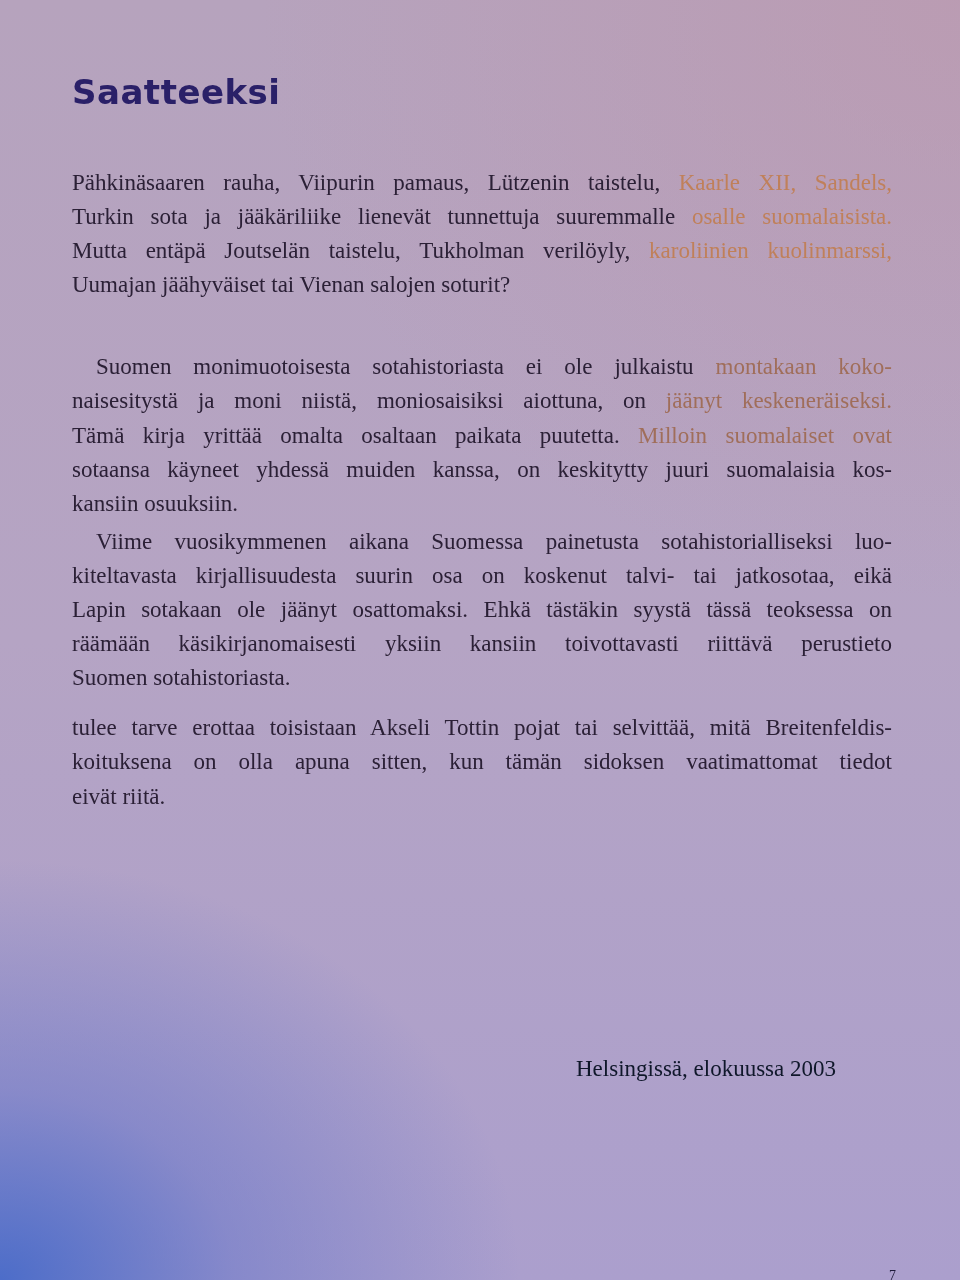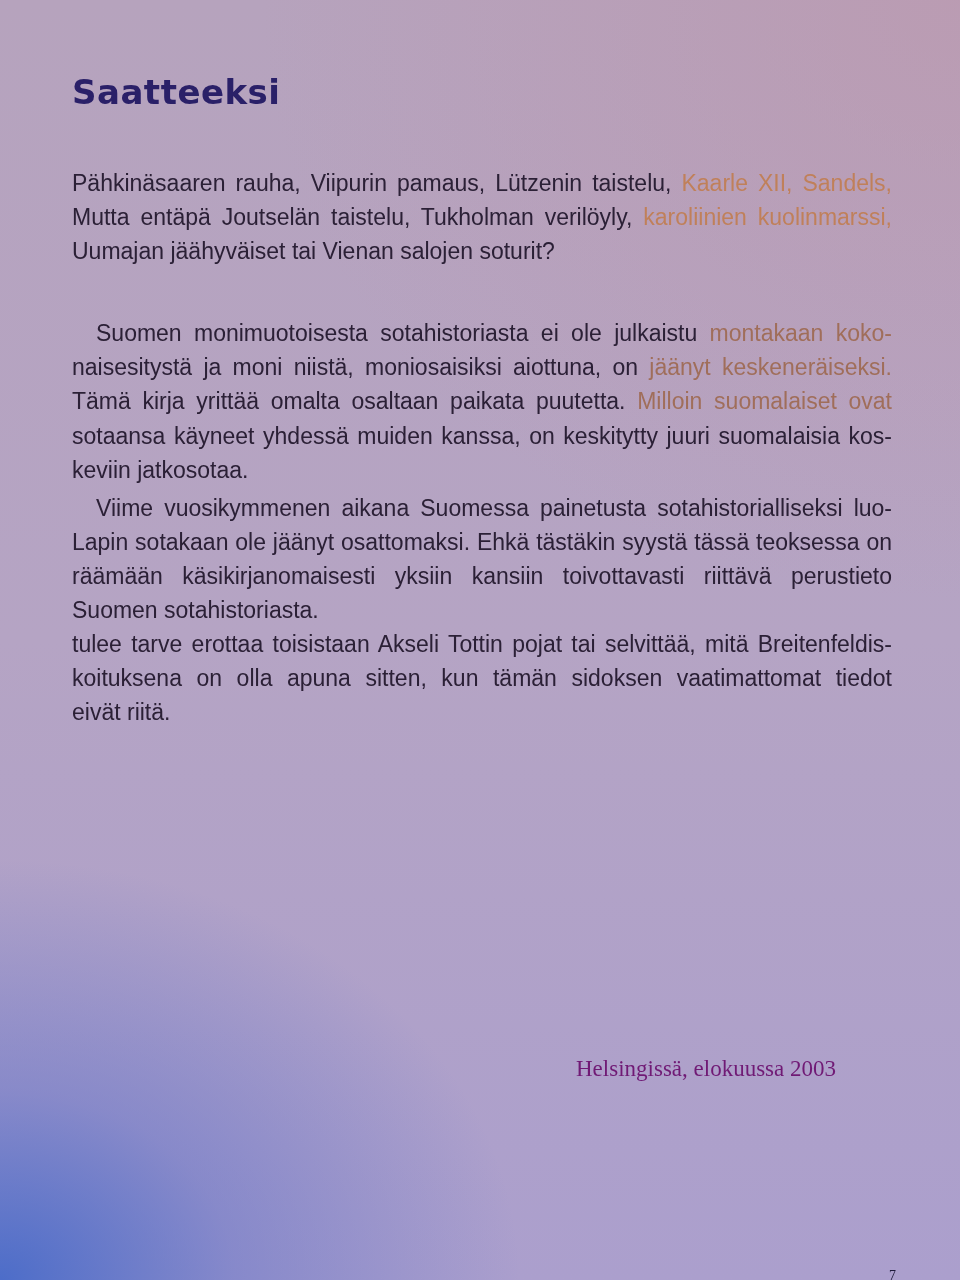--- a/index.html
+++ b/index.html
@@ -38,21 +38,21 @@
       font-size: 34px;
       color: #2a2068;
       letter-spacing: 0.5px;
       margin: 0;
     }
     .body-text {
       position: absolute;
       left: 72px;
       top: 166px;
       width: 820px;
-      font-family: Liberation Sans, sans-serif;
+      font-family: Liberation Serif, serif;
       font-size: 23px;
       line-height: 34.1px;
       color: #2b2036;
     }
     .para {
       margin: 0;
     }
     .line {
       display: block;
       white-space: nowrap;
@@ -73,21 +73,21 @@
     .tinted-soft {
       color: #a06e5a;
     }
     .signature {
       position: absolute;
       left: 576px;
       top: 1052px;
       font-family: "Liberation Serif", "DejaVu Serif", serif;
       font-size: 23px;
       line-height: 34px;
-      color: #701a75;
+      color: #0f172a;
     }
     .page-number {
       position: absolute;
       left: 889px;
       top: 1268px;
       font-family: "Liberation Serif", "DejaVu Serif", serif;
       font-size: 14px;
       color: #1e1a3a;
     }
   </style>
@@ -97,34 +97,36 @@
 <div class="page-bg"></div>
 
 <div class="content">
 
   <h1 class="heading">Saatteeksi</h1>
 
   <div class="body-text">
 
     <p class="para" style="margin-bottom:4px;">
       <span class="line"><span>Pähkinäsaaren rauha, Viipurin pamaus, Lützenin taistelu, </span><span class="tinted">Kaarle XII, Sandels,</span></span>
+      <span class="line"><span>Turkin sota ja jääkäriliike lienevät tunnettuja suuremmalle </span><span class="tinted">osalle suomalaisista.</span></span>
       <span class="line"><span>Mutta entäpä Joutselän taistelu, Tukholman verilöyly, </span><span class="tinted">karoliinien kuolinmarssi,</span></span>
       <span class="line last"><span>Uumajan jäähyväiset tai Vienan salojen soturit?</span></span>
     </p>
 
     <p class="para" style="margin-bottom:4px;margin-top:48px;">
       <span class="line indent"><span>Suomen monimuotoisesta sotahistoriasta ei ole julkaistu </span><span class="tinted-soft">montakaan koko-</span></span>
       <span class="line"><span>naisesitystä ja moni niistä, moniosaisiksi aiottuna, on </span><span class="tinted-soft">jäänyt keskeneräiseksi.</span></span>
       <span class="line"><span>Tämä kirja yrittää omalta osaltaan paikata puutetta. </span><span class="tinted-soft">Milloin suomalaiset ovat</span></span>
       <span class="line"><span>sotaansa käyneet yhdessä muiden kanssa, on keskitytty juuri suomalaisia kos-</span></span>
-      <span class="line last"><span>keviin jatkosotaa.</span></span>
+      <span class="line last"><span>kansiin osuuksiin.</span></span>
     </p>
 
-    <p class="para" style="margin-bottom:0;">
+    <p class="para" style="margin-bottom:16px;">
       <span class="line indent"><span>Viime vuosikymmenen aikana Suomessa painetusta sotahistorialliseksi luo-</span></span>
+      <span class="line"><span>kiteltavasta kirjallisuudesta suurin osa on koskenut talvi- tai jatkosotaa, eikä</span></span>
       <span class="line"><span>Lapin sotakaan ole jäänyt osattomaksi. Ehkä tästäkin syystä tässä teoksessa on</span></span>
       <span class="line"><span>räämään käsikirjanomaisesti yksiin kansiin toivottavasti riittävä perustieto</span></span>
       <span class="line last"><span>Suomen sotahistoriasta.</span></span>
     </p>
 
     <p class="para">
       <span class="line"><span>tulee tarve erottaa toisistaan Akseli Tottin pojat tai selvittää, mitä Breitenfeldis-</span></span>
       <span class="line"><span>koituksena on olla apuna sitten, kun tämän sidoksen vaatimattomat tiedot</span></span>
       <span class="line last"><span>eivät riitä.</span></span>
     </p>

